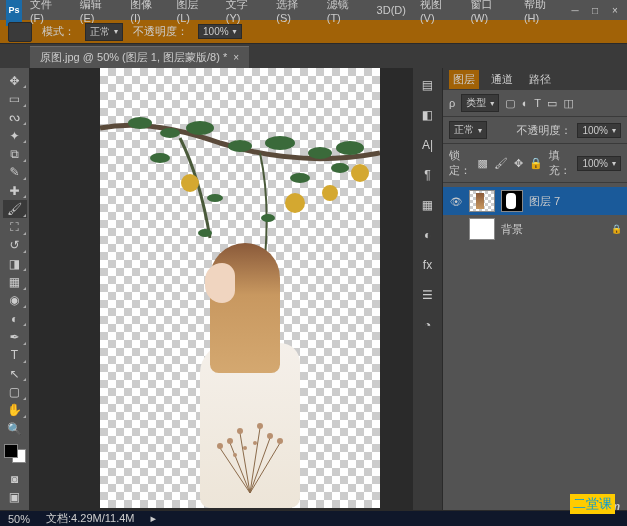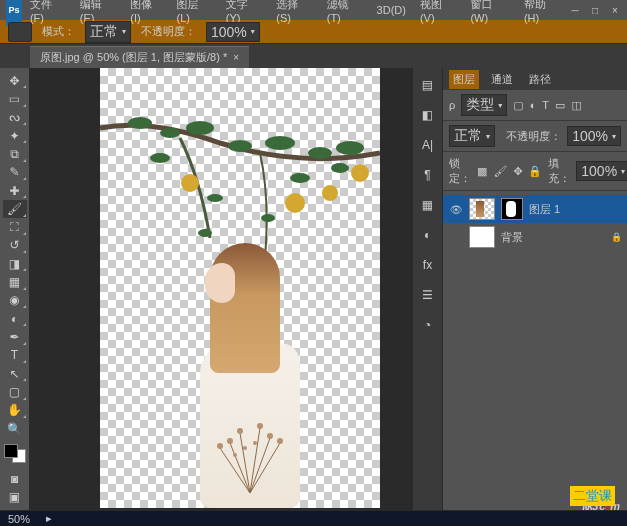--- a/index.html
+++ b/index.html
@@ -4,21 +4,21 @@
 <style>
 *{margin:0;padding:0;box-sizing:border-box;font-family:"Microsoft YaHei",Arial,sans-serif;font-size:11px;color:#ccc;user-select:none}
 body{background:#535353;width:627px;height:526px;overflow:hidden;position:relative}
 .menubar{height:20px;background:#535353;display:flex;align-items:center;padding:0 6px;gap:2px}
 .menu-logo{width:16px;height:32px;background:#1a6ba8;border-radius:0;display:flex;align-items:center;justify-content:center;font-size:9px;color:#fff;font-weight:bold}
 .menu-item{padding:2px 6px;cursor:pointer}
 .win-controls{margin-left:auto;display:flex;gap:8px}
 .win-btn{width:12px;height:12px;cursor:pointer;display:flex;align-items:center;justify-content:center;font-size:10px}
 .optionsbar{height:24px;background:#a16207;border-bottom:1px solid #2a2a2a;display:flex;align-items:center;padding:0 8px;gap:10px;font-size:10px}
 .tool-preset{width:24px;height:20px;background:#3a3a3a;border:1px solid #2a2a2a;border-radius:2px}
-.dropdown{background:#3a3a3a;border:1px solid #2a2a2a;padding:1px 4px;font-size:14px;display:inline-flex;align-items:center;gap:4px}
+.dropdown{background:#3a3a3a;border:1px solid #2a2a2a;padding:1px 4px;font-size:10px;display:inline-flex;align-items:center;gap:4px}
 .dropdown::after{content:"▾";font-size:8px}
 .tabbar{height:24px;background:#3a3a3a;display:flex;align-items:flex-end;padding-left:30px}
 .doc-tab{background:#535353;padding:3px 10px;font-size:10px;border-top:1px solid #6a6a6a;display:flex;align-items:center;gap:6px}
 .tab-close{cursor:pointer;font-size:10px}
 .main{display:flex;height:calc(100% - 84px)}
 .toolbox{width:30px;background:#535353;display:flex;flex-direction:column;padding:4px 0;gap:1px;border-right:1px solid #2a2a2a}
 .tool{width:24px;height:20px;margin:0 auto;display:flex;align-items:center;justify-content:center;cursor:pointer;font-size:12px;position:relative}
 .tool.active{background:#3a3a3a}
 .tool-tri{position:absolute;right:1px;bottom:1px;width:0;height:0;border-right:3px solid #aaa;border-top:3px solid transparent}
 .swatches{margin:6px auto;width:22px;height:22px;position:relative}
@@ -49,21 +49,21 @@
 .layer.selected{background:#1a5a9a}
 .eye{width:14px;height:14px;display:flex;align-items:center;justify-content:center;cursor:pointer;font-size:10px}
 .thumb{width:26px;height:22px;background:#fff;border:1px solid #888}
 .thumb.checker-thumb{background-image:repeating-conic-gradient(#ccc 0% 25%,#fff 0% 50%);background-size:6px 6px;position:relative}
 .thumb.checker-thumb::after{content:"";position:absolute;left:6px;top:2px;width:8px;height:16px;background:linear-gradient(#8a5a3a,#c89860)}
 .mask-thumb{width:22px;height:22px;background:#000;border:1px solid #888;position:relative}
 .mask-thumb::after{content:"";position:absolute;left:4px;top:2px;width:10px;height:16px;background:#fff;border-radius:4px}
 .statusbar{height:16px;background:#0f172a;border-top:1px solid #2a2a2a;display:flex;align-items:center;padding:0 8px;gap:16px;font-size:10px}
 .watermark{position:absolute;right:8px;bottom:8px;font-size:32px;font-weight:bold;font-style:italic;color:#0099dd;z-index:100;letter-spacing:-1px}
 .watermark .red{color:#cc3333}
-.watermark-sub{position:absolute;right:12px;bottom:20px;font-size:13px;color:#0099dd;background:#ffcc00;padding:1px 3px;z-index:101;font-style:normal}
+.watermark-sub{position:absolute;right:12px;bottom:12px;font-size:13px;color:#0099dd;background:#ffcc00;padding:1px 3px;z-index:101;font-style:normal}
 .lock-pad{width:10px;height:10px;display:inline-block;font-size:9px}
 </style>
 </head>
 <body>
 
 <div class="menubar">
   <div class="menu-logo">Ps</div>
   <div class="menu-item">文件(F)</div>
   <div class="menu-item">编辑(E)</div>
   <div class="menu-item">图像(I)</div>
@@ -233,34 +233,35 @@
       <span>✥</span>
       <span>🔒</span>
       <span style="margin-left:auto">填充：</span>
       <div class="dropdown">100%</div>
     </div>
     <div class="panel-body">
       <div class="layer selected">
         <div class="eye">👁</div>
         <div class="thumb checker-thumb"></div>
         <div class="mask-thumb"></div>
-        <span>图层 1</span>
+        <span>图层 7</span>
       </div>
       <div class="layer">
         <div class="eye"></div>
         <div class="thumb"></div>
         <span>背景</span>
         <span class="lock-pad" style="margin-left:auto">🔒</span>
       </div>
     </div>
   </div>
 
 </div>
 
 <div class="statusbar">
   <span>50%</span>
+  <span>文档:4.29M/11.4M</span>
   <span>▸</span>
 </div>
 
 <div class="watermark">
   <span>itk3</span><span class="red">.</span><span>c</span><span class="red">o</span><span>m</span>
 </div>
 <div class="watermark-sub">二堂课</div>
 
 </body></html>

